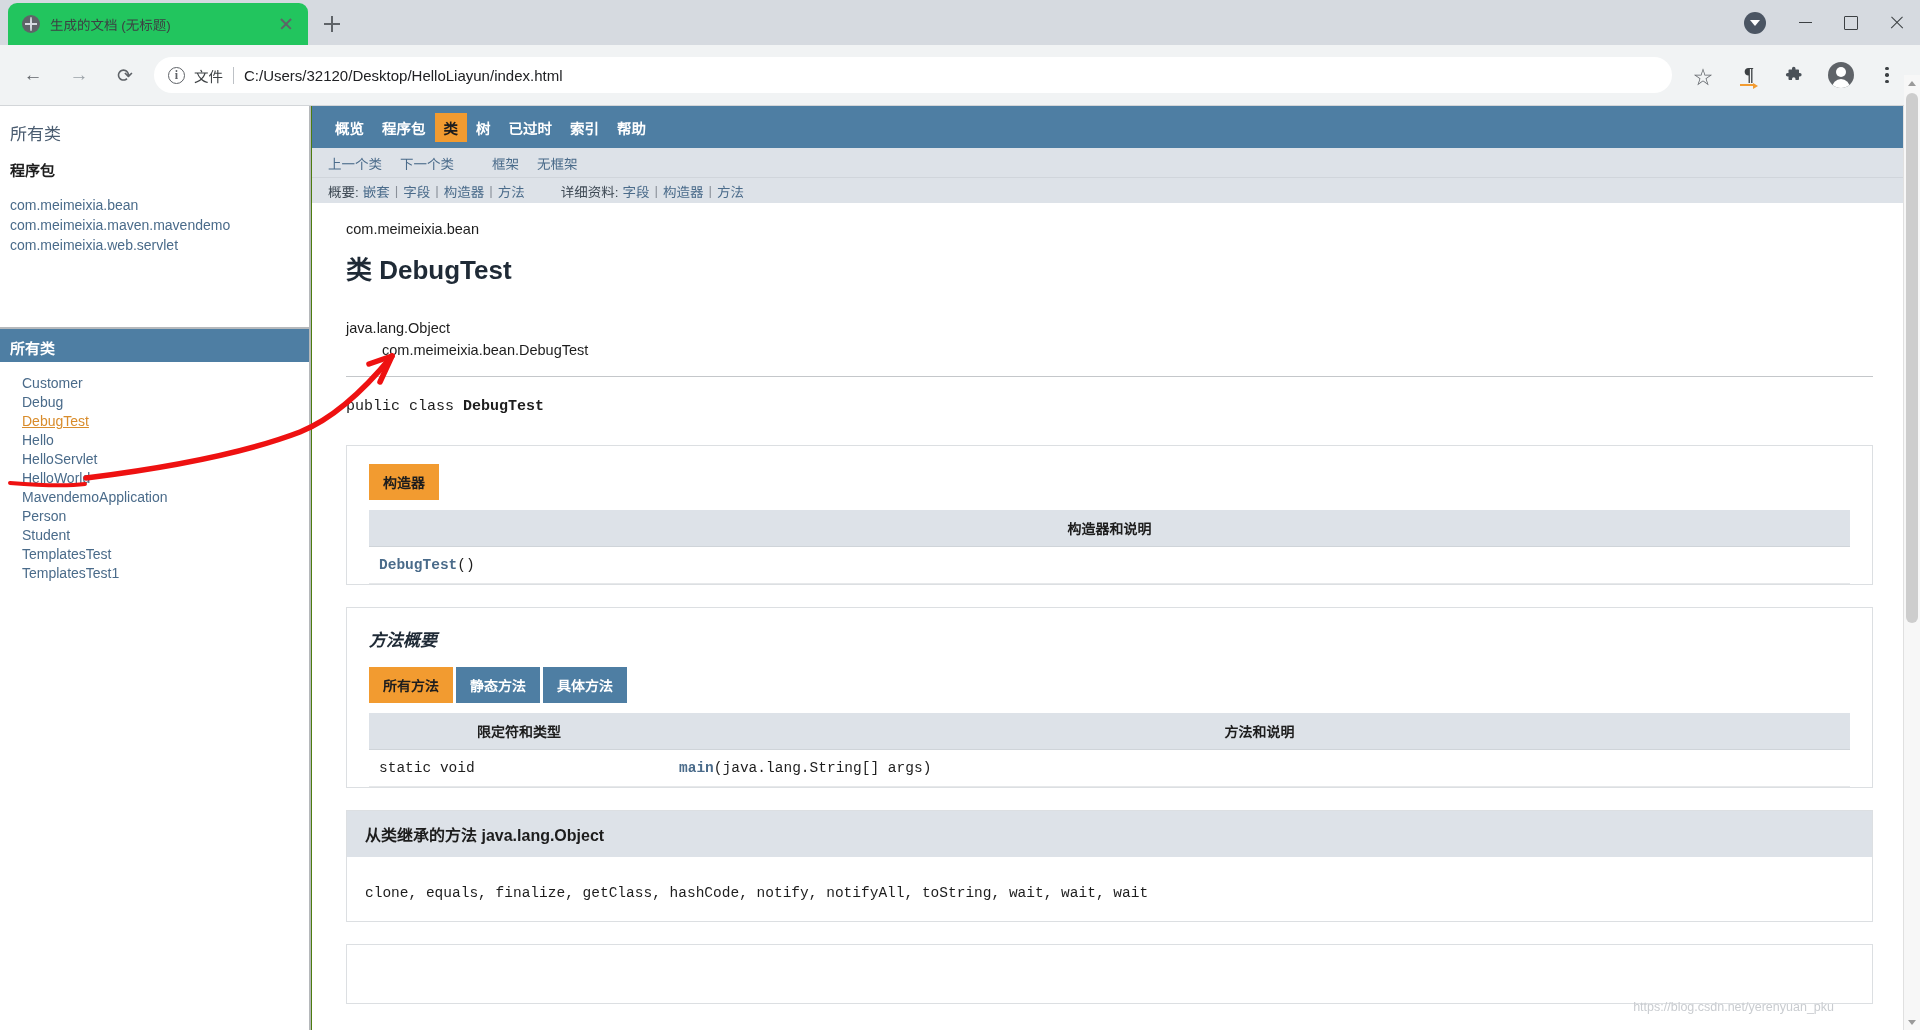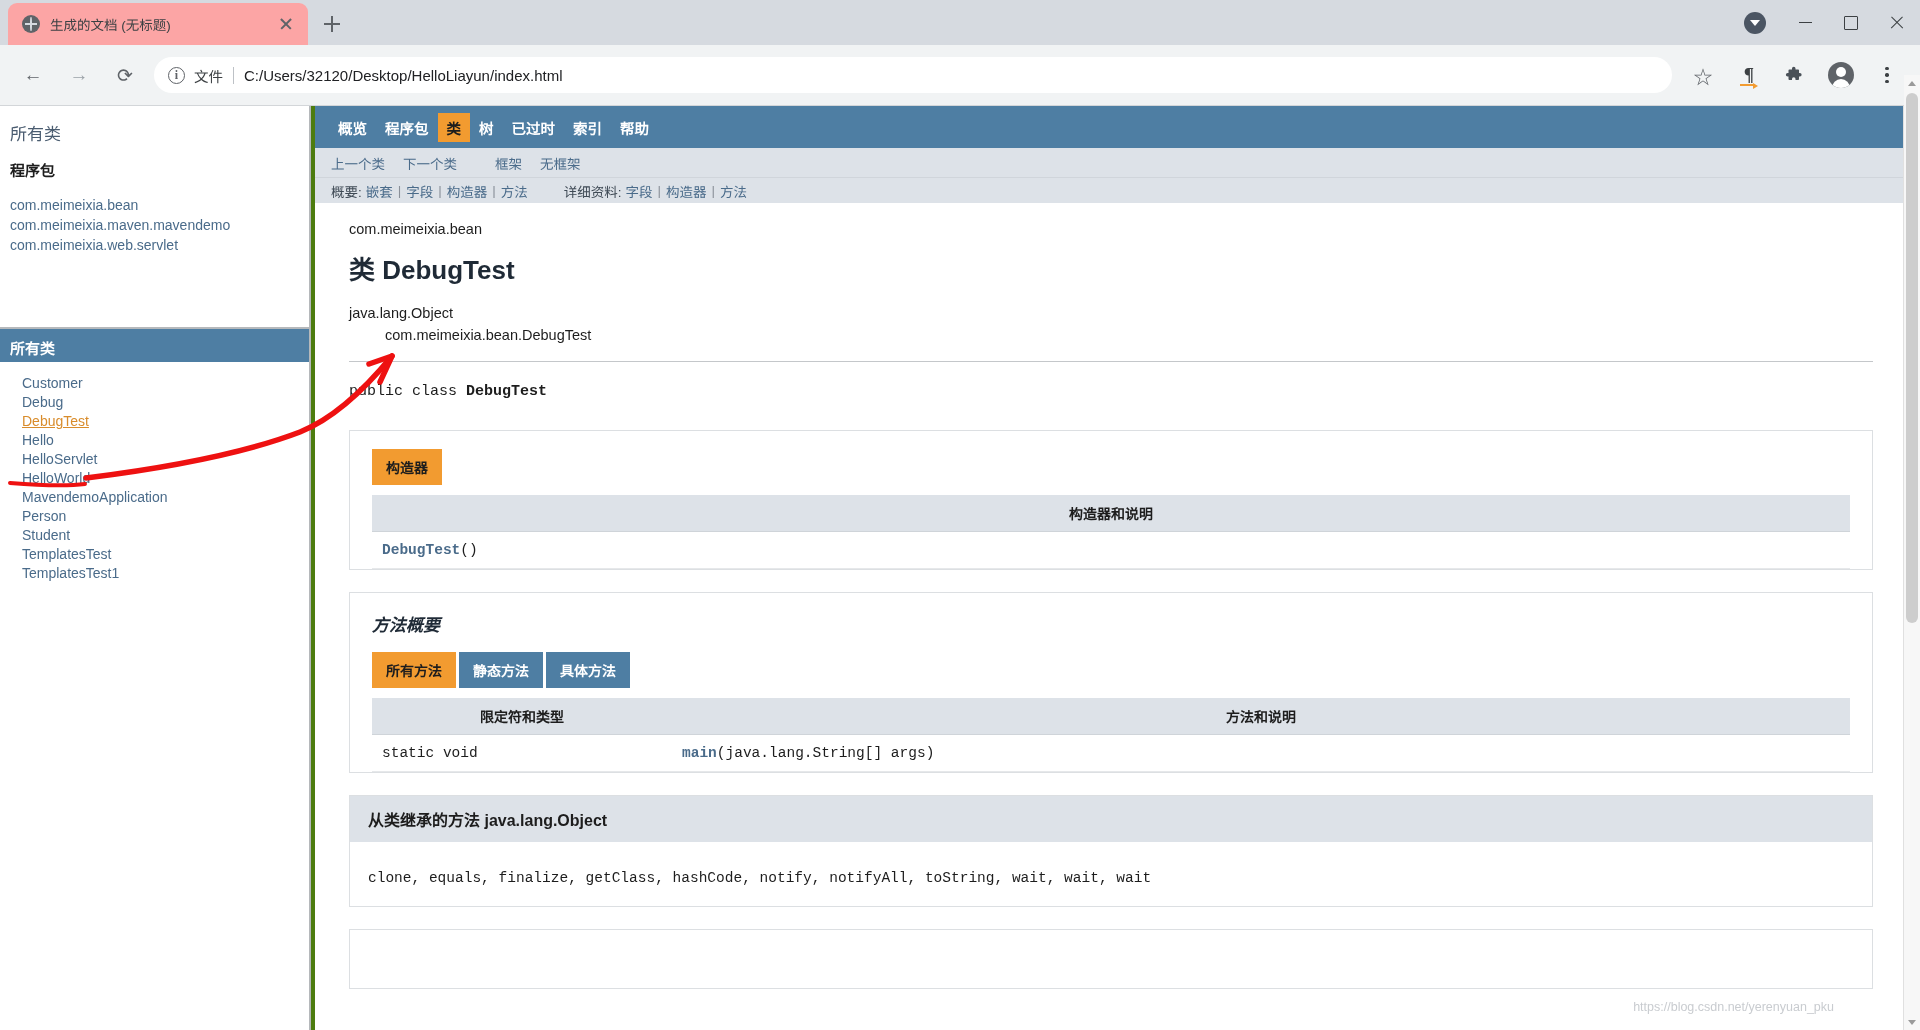--- a/index.html
+++ b/index.html
@@ -19,21 +19,21 @@
     background: #d6dae0;
     display: flex;
     align-items: flex-end;
     position: relative;
     flex: none;
   }
   .tab {
     margin-left: 8px;
     width: 300px;
     height: 42px;
-    background: #fca5a5;
+    background: #22c55e;
     border-radius: 9px 9px 0 0;
     display: flex;
     align-items: center;
     padding: 0 10px 0 14px;
     position: relative;
   }
   .tab-favicon {
     width: 18px; height: 18px; flex: none;
     border-radius: 50%;
     background: #5f6368;
@@ -305,21 +305,21 @@
     text-decoration: underline;
     text-decoration-color: #d98c2b;
   }
 
   
   .right-col {
     flex: 1;
     position: relative;
     overflow: hidden;
     background: #d946ef;
-    border-left: 4px solid #4d7c0f;
+    border-left: 1px solid #4d7c0f;
   }
   .content-scroll {
     position: absolute;
     inset: 0 17px 0 0;
     overflow: hidden;
     background: #ffffff;
   }
   .topnav {
     background: #4e7ea3;
     height: 42px;
@@ -377,21 +377,21 @@
   .content-body { padding: 18px 30px 0 34px; background: #ffffff; }
   .pkg-name-line {
     font-size: 14.5px;
     color: #1d1d1d;
     margin-bottom: 12px;
   }
   .class-title {
     font-size: 26px;
     font-weight: bold;
     color: #1f2a36;
-    margin: 0 0 17px 0;
+    margin: 0 0 32px 0;
   }
   .inherit-tree { font-size: 14.5px; color: #1d1d1d; line-height: 1.5; }
   .inherit-tree .lvl2 { padding-left: 36px; }
   .hr-rule {
     border: 0;
     border-top: 1px solid #c4c7ca;
     margin: 14px 0 20px 0;
   }
   .decl-block {
     font-family: "Liberation Mono", monospace;

